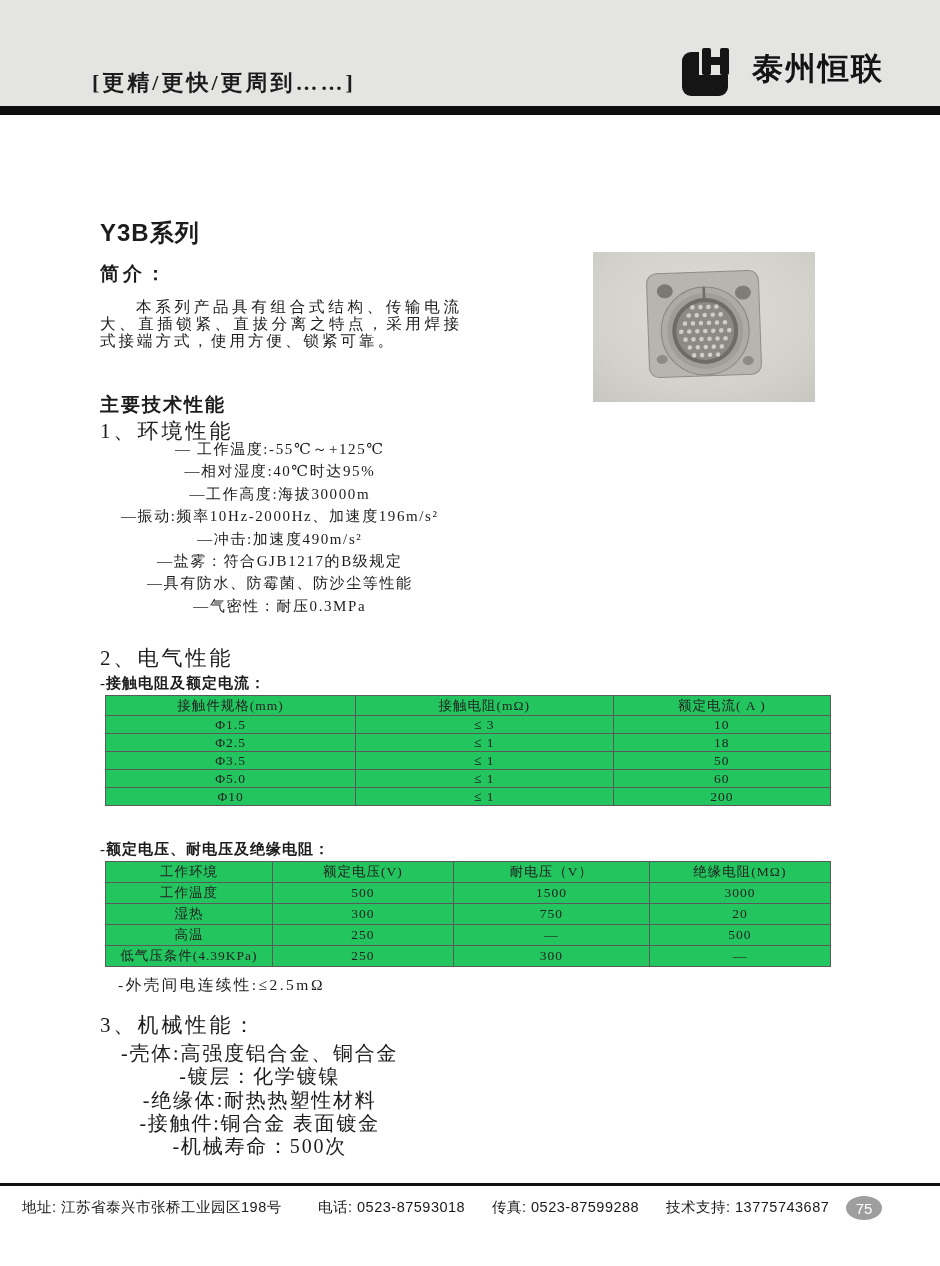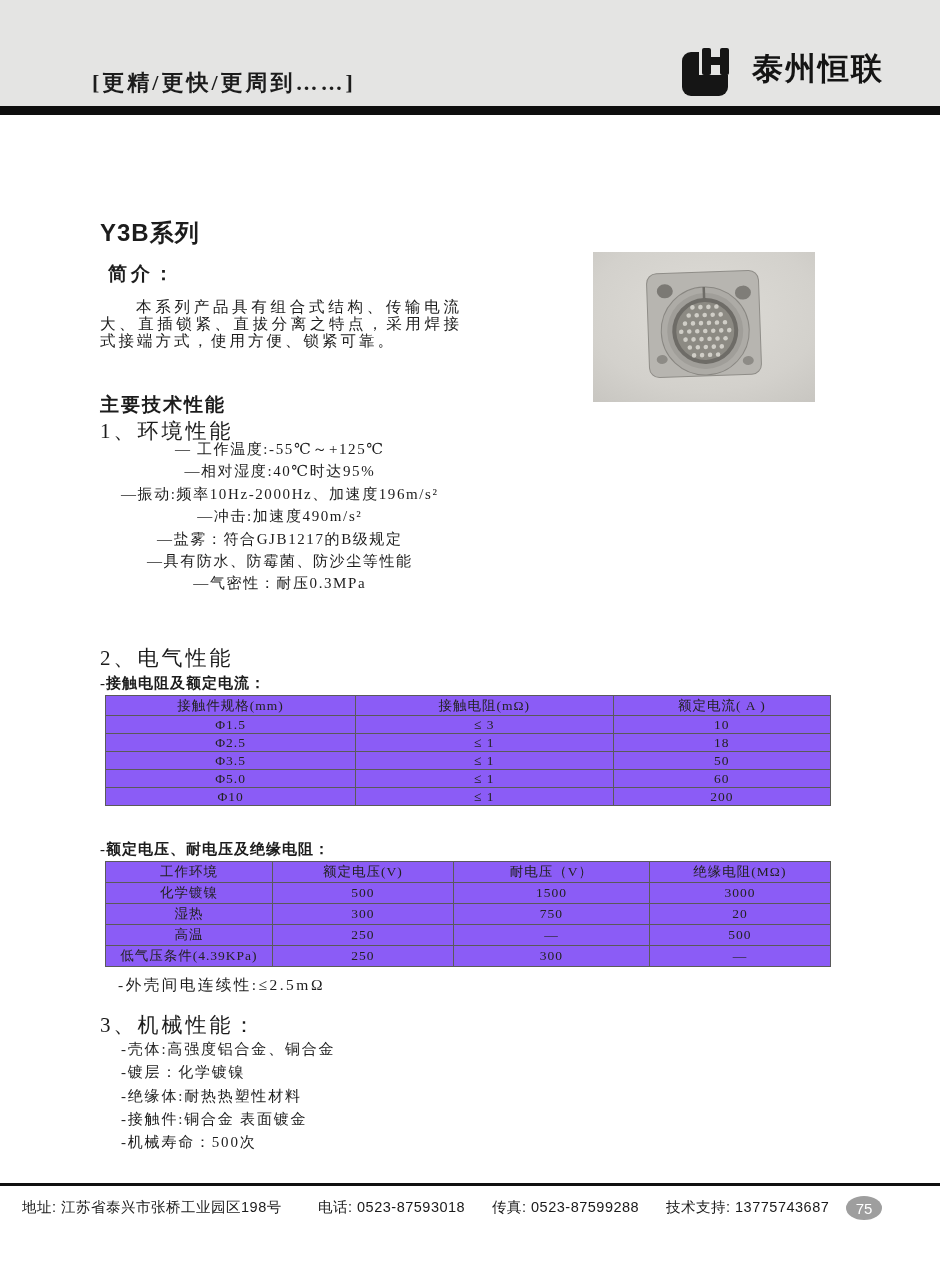--- a/index.html
+++ b/index.html
@@ -11,47 +11,47 @@
   .slogan{position:absolute;left:92px;top:68px;font-size:22px;font-weight:bold;letter-spacing:3px;
           font-family:"Liberation Serif",serif;}
   .brand{position:absolute;left:682px;top:48px;display:flex;align-items:flex-start;gap:12px;}
   .brand-name{font-size:31px;font-weight:bold;letter-spacing:2px;color:#141414;
               font-family:"Liberation Sans","DejaVu Sans",sans-serif;}
   .black-bar{position:absolute;top:106px;left:0;width:940px;height:9px;background:#0e0e0e;}
 
   
   .series-title{position:absolute;left:100px;top:217px;font-size:24px;font-weight:bold;
                 font-family:"Liberation Sans","DejaVu Sans",sans-serif;letter-spacing:1px;}
-  .intro-heading{position:absolute;left:108px;top:261px;font-size:19px;font-weight:bold;
+  .intro-heading{position:absolute;left:100px;top:261px;font-size:19px;font-weight:bold;
                  font-family:"Liberation Sans","DejaVu Sans",sans-serif;letter-spacing:4px;}
   .intro-paragraph{position:absolute;left:100px;top:298px;width:362px;font-size:15.5px;
                    line-height:17px;letter-spacing:3px;text-align:justify;text-indent:36px;}
 
   .product-photo{position:absolute;left:593px;top:252px;width:222px;height:150px;}
 
   
   .main-heading{position:absolute;left:100px;top:392px;font-size:19px;font-weight:bold;
                 font-family:"Liberation Sans","DejaVu Sans",sans-serif;letter-spacing:2px;}
   .sec-heading{position:absolute;font-size:21px;letter-spacing:3px;text-align:center;}
   .sec1{left:100px;top:417px;}
   .sec2{left:100px;top:644px;}
   .sec3{left:100px;top:1011px;}
 
   ul.plain{list-style:none;margin:0;padding:0;}
   .env-list{position:absolute;left:121px;top:440px;}
   .env-list li{font-size:15px;letter-spacing:1.6px;height:22.4px;white-space:nowrap;text-align:center;}
   .mech-list{position:absolute;left:121px;top:1040px;}
-  .mech-list li{font-size:15px;letter-spacing:1.8px;height:23.3px;white-space:nowrap;}
+  .mech-list li{font-size:20px;letter-spacing:1.8px;height:23.3px;white-space:nowrap;text-align:center;}
 
   .table-caption{position:absolute;font-size:15px;font-weight:bold;letter-spacing:1px;}
   .cap1{left:100px;top:674px;}
   .cap2{left:100px;top:840px;}
 
   table.spec{position:absolute;left:105px;width:726px;border-collapse:collapse;
-             table-layout:fixed;background:#8b5cf6;}
+             table-layout:fixed;background:#22c55e;}
   table.spec th,table.spec td{border:1px solid #5a5a5a;text-align:center;vertical-align:middle;
              font-size:13.5px;font-weight:normal;letter-spacing:1px;padding:0;color:#222;}
   .tbl1{top:695px;} .tbl1 th{height:19px;} .tbl1 td{height:17px;}
   .tbl2{top:861px;} .tbl2 th{height:20px;} .tbl2 td{height:20px;}
 
   .shell-note{position:absolute;left:118px;top:975px;font-size:15.5px;letter-spacing:2.5px;}
 
   
   .footer-line{position:absolute;left:0;top:1183px;width:940px;height:3px;background:#101010;}
   .footer{position:absolute;top:1198px;left:0;width:940px;height:30px;
@@ -151,20 +151,21 @@
       </g>
     </svg>
   </div>
 
   <div class="main-heading">主要技术性能</div>
 
   <div class="sec-heading sec1">1、环境性能</div>
   <ul class="plain env-list">
       <li>— 工作温度:-55℃～+125℃</li>
       <li>—相对湿度:40℃时达95%</li>
+      <li>—工作高度:海拔30000m</li>
       <li>—振动:频率10Hz-2000Hz、加速度196m/s²</li>
       <li>—冲击:加速度490m/s²</li>
       <li>—盐雾：符合GJB1217的B级规定</li>
       <li>—具有防水、防霉菌、防沙尘等性能</li>
       <li>—气密性：耐压0.3MPa</li>
     </ul>
 
   <div class="sec-heading sec2">2、电气性能</div>
 
   <div class="table-caption cap1">-接触电阻及额定电流：</div>
@@ -221,21 +222,21 @@
       <thead>
         <tr>
           <th>工作环境</th>
           <th>额定电压(V)</th>
           <th>耐电压（V）</th>
           <th>绝缘电阻(MΩ)</th>
         </tr>
       </thead>
       <tbody>
         <tr>
-          <td>化学镀镍</td>
+          <td>工作温度</td>
           <td>500</td>
           <td>1500</td>
           <td>3000</td>
         </tr>
         <tr>
           <td>湿热</td>
           <td>300</td>
           <td>750</td>
           <td>20</td>
         </tr>

